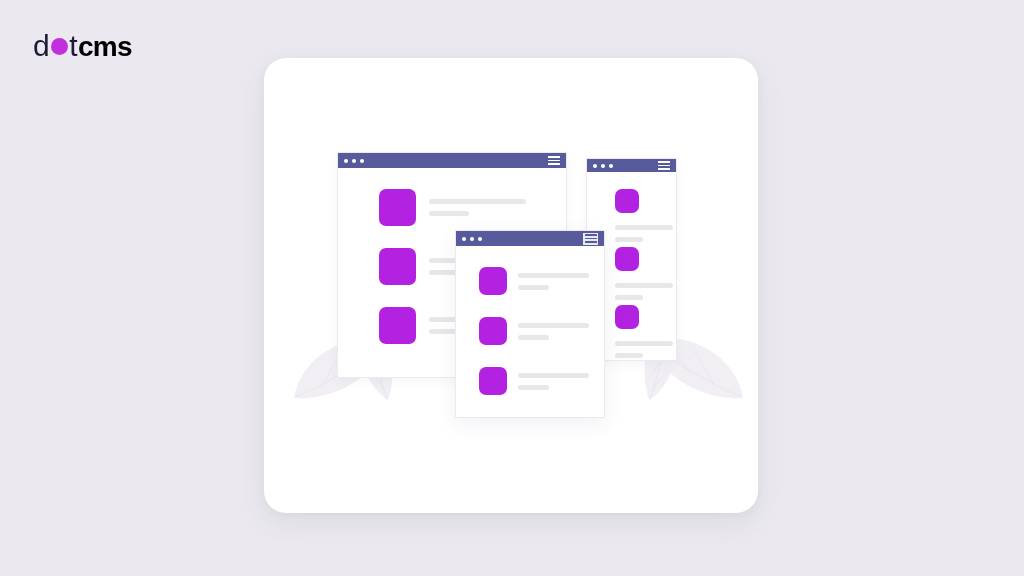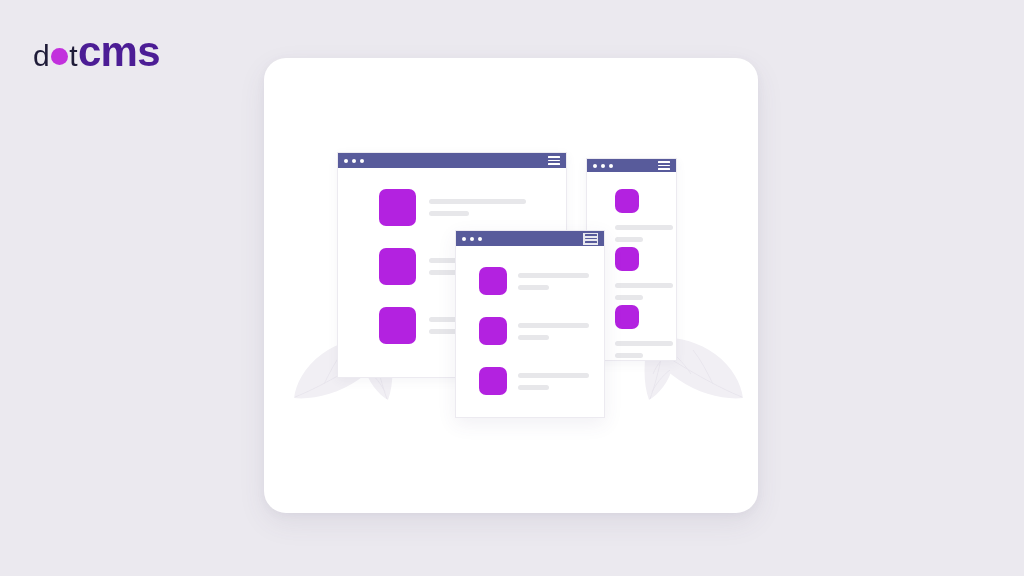--- a/index.html
+++ b/index.html
@@ -37,23 +37,23 @@
     height: 17px;
     border-radius: 50%;
     background: #c230dd;
     display: inline-block;
     margin: 0 1.5px;
     position: relative;
     top: -1px;
   }
   .brand-cms {
     font-family: "Liberation Sans", sans-serif;
-    font-size: 42px;
+    font-size: 28px;
     font-weight: 700;
-    color: #4c1d95;
+    color: #000000;
     letter-spacing: -0.8px;
     line-height: 1;
     margin-left: 1px;
   }
 
   
   .hero-card {
     position: absolute;
     left: 264px;
     top: 58px;

